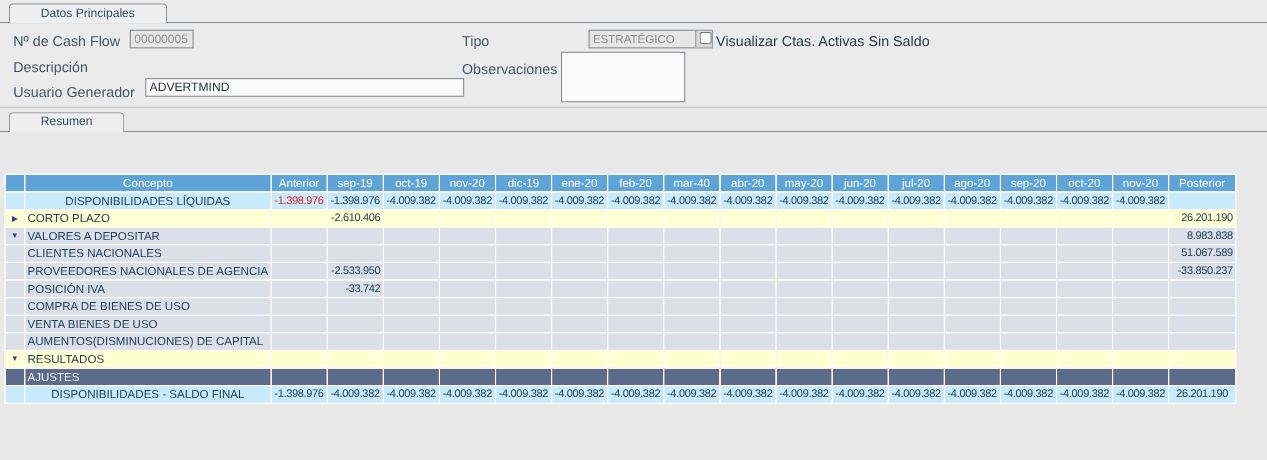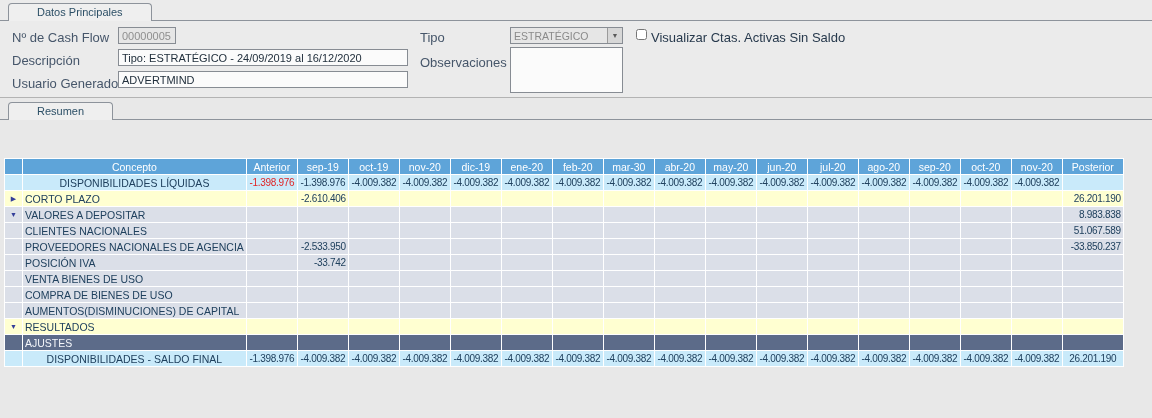--- a/index.html
+++ b/index.html
@@ -21,21 +21,21 @@
   
   .flabel{position:absolute;font-size:13px;color:#46566a;white-space:nowrap;}
   .tbox{
     position:absolute;height:15px;border:1px solid #878c93;background:#fbfbfb;
     font-family:"Liberation Sans", sans-serif;font-size:11px;color:#22303d;
     padding:0 3px;box-sizing:content-box;
   }
   .tbox:disabled, .tbox.disabled{background:#e6e6e6;color:#8f8f8f;}
   .combo{
     position:absolute;height:17px;border:1px solid #878c93;background:#e6e6e6;
-    display:flex;align-items:center;box-sizing:border-box;
+    display:flex;align-items:center;box-sizing:border-box;margin-left:25px;
   }
   .combo .combo-text{flex:1;font-size:10.5px;color:#8a8a8a;padding:0 3px;overflow:hidden;white-space:nowrap;}
   .combo .combo-arrow{
     width:14px;align-self:stretch;background:#d7d7d7;border-left:1px solid #9b9b9b;
     display:flex;align-items:center;justify-content:center;font-size:7px;color:#5a5a5a;
   }
   .obs-box{
     position:absolute;border:1px solid #878c93;background:#fbfbfb;resize:none;
     font-family:"Liberation Sans", sans-serif;font-size:11px;color:#22303d;
   }
@@ -67,24 +67,23 @@
 <body>
 
 <div class="panel-top">
   <div class="tabline" style="top:20px"></div>
   <div class="tab" style="top:3px">Datos Principales</div>
 
   <div class="flabel" style="left:12px;top:30px">Nº de Cash Flow</div>
   <input class="tbox disabled" style="left: 118px; top: 27px; width: 50px;" disabled="" value="00000005">
 
   <div class="flabel" style="left:12px;top:53px">Descripción</div>
-  <input class="tbox" style="left: 118px; top: 49px; width: 282px;" value="Tipo: ESTRATÉGICO - 24/09/2019 al 16/12/2020">
 
   <div class="flabel" style="left:12px;top:76px">Usuario Generador</div>
-  <input class="tbox" style="left: 118px; top: 71px; width: 282px;" value="ADVERTMIND">
+  <input class="tbox" style="left: 132px; top: 71px; width: 282px;" value="ADVERTMIND">
 
   <div class="flabel" style="left:420px;top:30px">Tipo</div>
   <div class="combo" style="left:510px;top:27px;width:113px">
     <span class="combo-text">ESTRATÉGICO</span>
     <span class="combo-arrow">▼</span>
   </div>
 
   <div class="flabel" style="left:420px;top:55px">Observaciones</div>
   <textarea class="obs-box" style="left: 510px; top: 47px; width: 107px; height: 40px;"></textarea>
 
@@ -123,21 +122,21 @@
           <tr>
             <th></th>
             <th>Concepto</th>
             <th>Anterior</th>
             <th>sep-19</th>
             <th>oct-19</th>
             <th>nov-20</th>
             <th>dic-19</th>
             <th>ene-20</th>
             <th>feb-20</th>
-            <th>mar-30</th>
+            <th>mar-40</th>
             <th>abr-20</th>
             <th>may-20</th>
             <th>jun-20</th>
             <th>jul-20</th>
             <th>ago-20</th>
             <th>sep-20</th>
             <th>oct-20</th>
             <th>nov-20</th>
             <th>Posterior</th>
           </tr>
@@ -264,42 +263,42 @@
             <td class="num"></td>
             <td class="num"></td>
             <td class="num"></td>
             <td class="num"></td>
             <td class="num"></td>
             <td class="num"></td>
             <td class="num"></td>
           </tr>
           <tr class="row-gray">
             <td class="tri"></td>
+            <td class="concept ind1">COMPRA DE BIENES DE USO</td>
+            <td class="num"></td>
+            <td class="num"></td>
+            <td class="num"></td>
+            <td class="num"></td>
+            <td class="num"></td>
+            <td class="num"></td>
+            <td class="num"></td>
+            <td class="num"></td>
+            <td class="num"></td>
+            <td class="num"></td>
+            <td class="num"></td>
+            <td class="num"></td>
+            <td class="num"></td>
+            <td class="num"></td>
+            <td class="num"></td>
+            <td class="num"></td>
+            <td class="num"></td>
+          </tr>
+          <tr class="row-gray">
+            <td class="tri"></td>
             <td class="concept ind1">VENTA BIENES DE USO</td>
-            <td class="num"></td>
-            <td class="num"></td>
-            <td class="num"></td>
-            <td class="num"></td>
-            <td class="num"></td>
-            <td class="num"></td>
-            <td class="num"></td>
-            <td class="num"></td>
-            <td class="num"></td>
-            <td class="num"></td>
-            <td class="num"></td>
-            <td class="num"></td>
-            <td class="num"></td>
-            <td class="num"></td>
-            <td class="num"></td>
-            <td class="num"></td>
-            <td class="num"></td>
-          </tr>
-          <tr class="row-gray">
-            <td class="tri"></td>
-            <td class="concept ind1">COMPRA DE BIENES DE USO</td>
             <td class="num"></td>
             <td class="num"></td>
             <td class="num"></td>
             <td class="num"></td>
             <td class="num"></td>
             <td class="num"></td>
             <td class="num"></td>
             <td class="num"></td>
             <td class="num"></td>
             <td class="num"></td>

